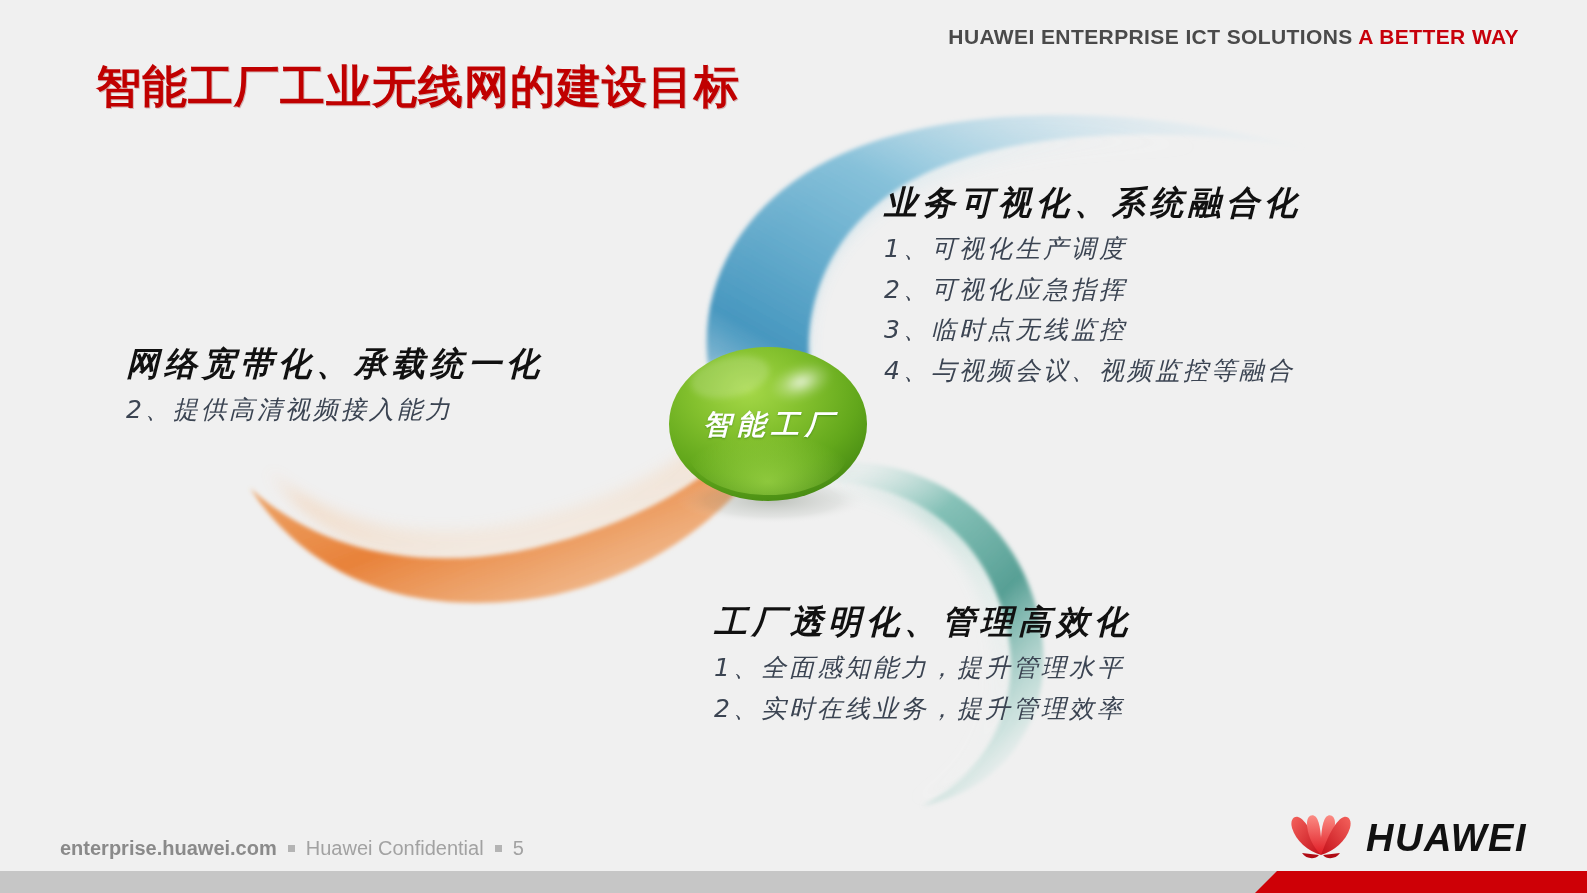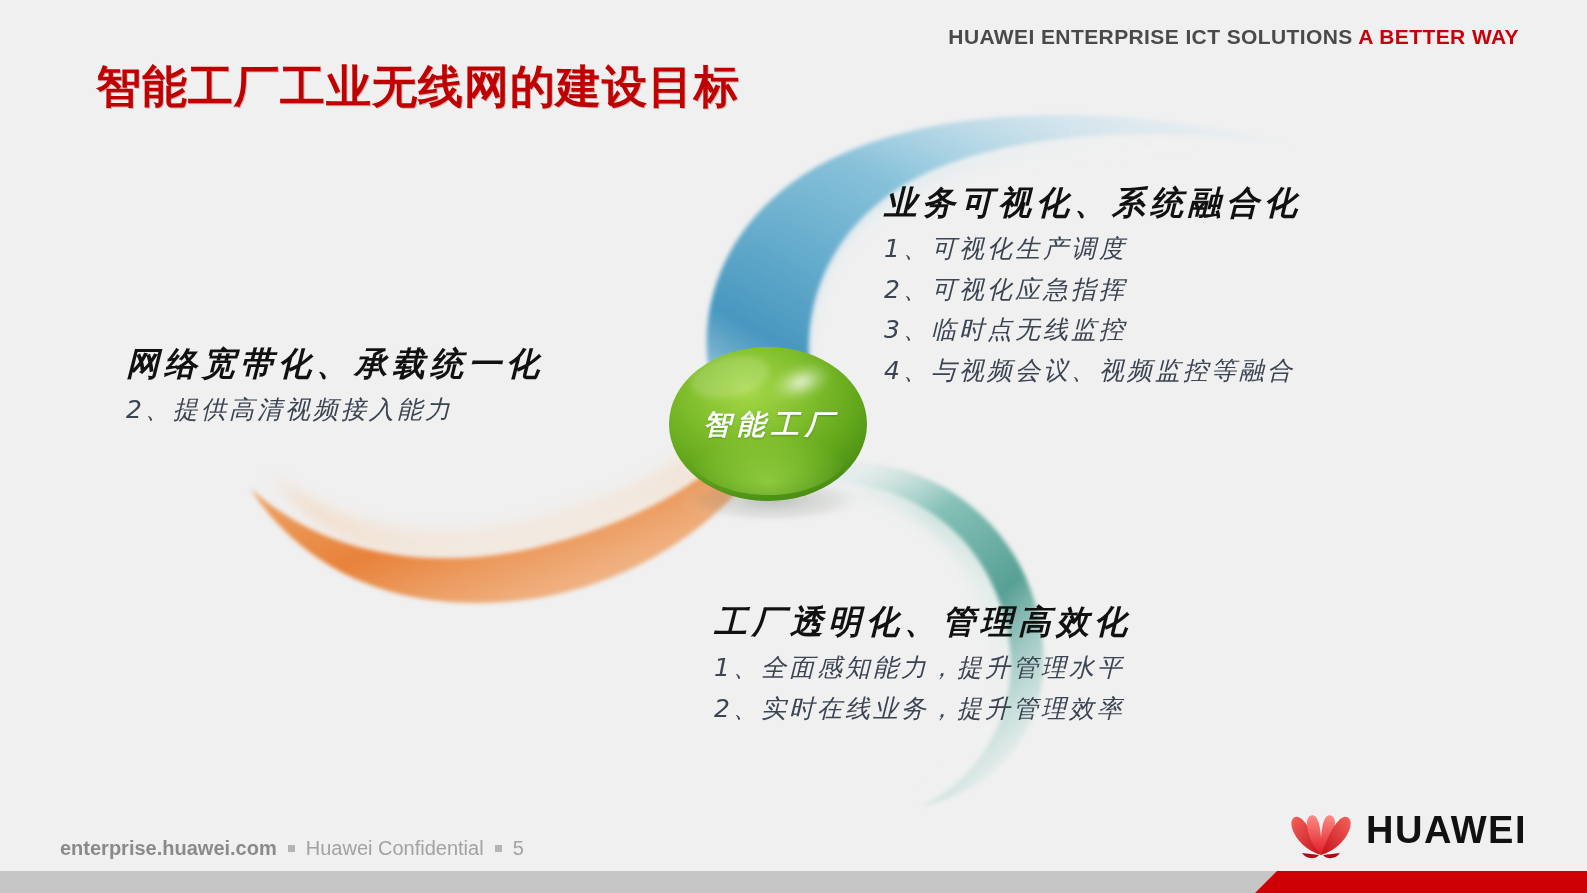--- a/index.html
+++ b/index.html
@@ -141,21 +141,23 @@
     font-size: 20px;
     color: #a2a2a2;
   }
 
   
   #huawei-logo {
     position: absolute;
     right: 60px;
     bottom: 28px;
     display: flex;
+    align-items: center;
     gap: 12px;
+    font-style: italic;
   }
   #huawei-wordmark {
     font-size: 38px;
     font-weight: bold;
     color: #111111;
     letter-spacing: 1.5px;
     line-height: 1;
   }
 
   

